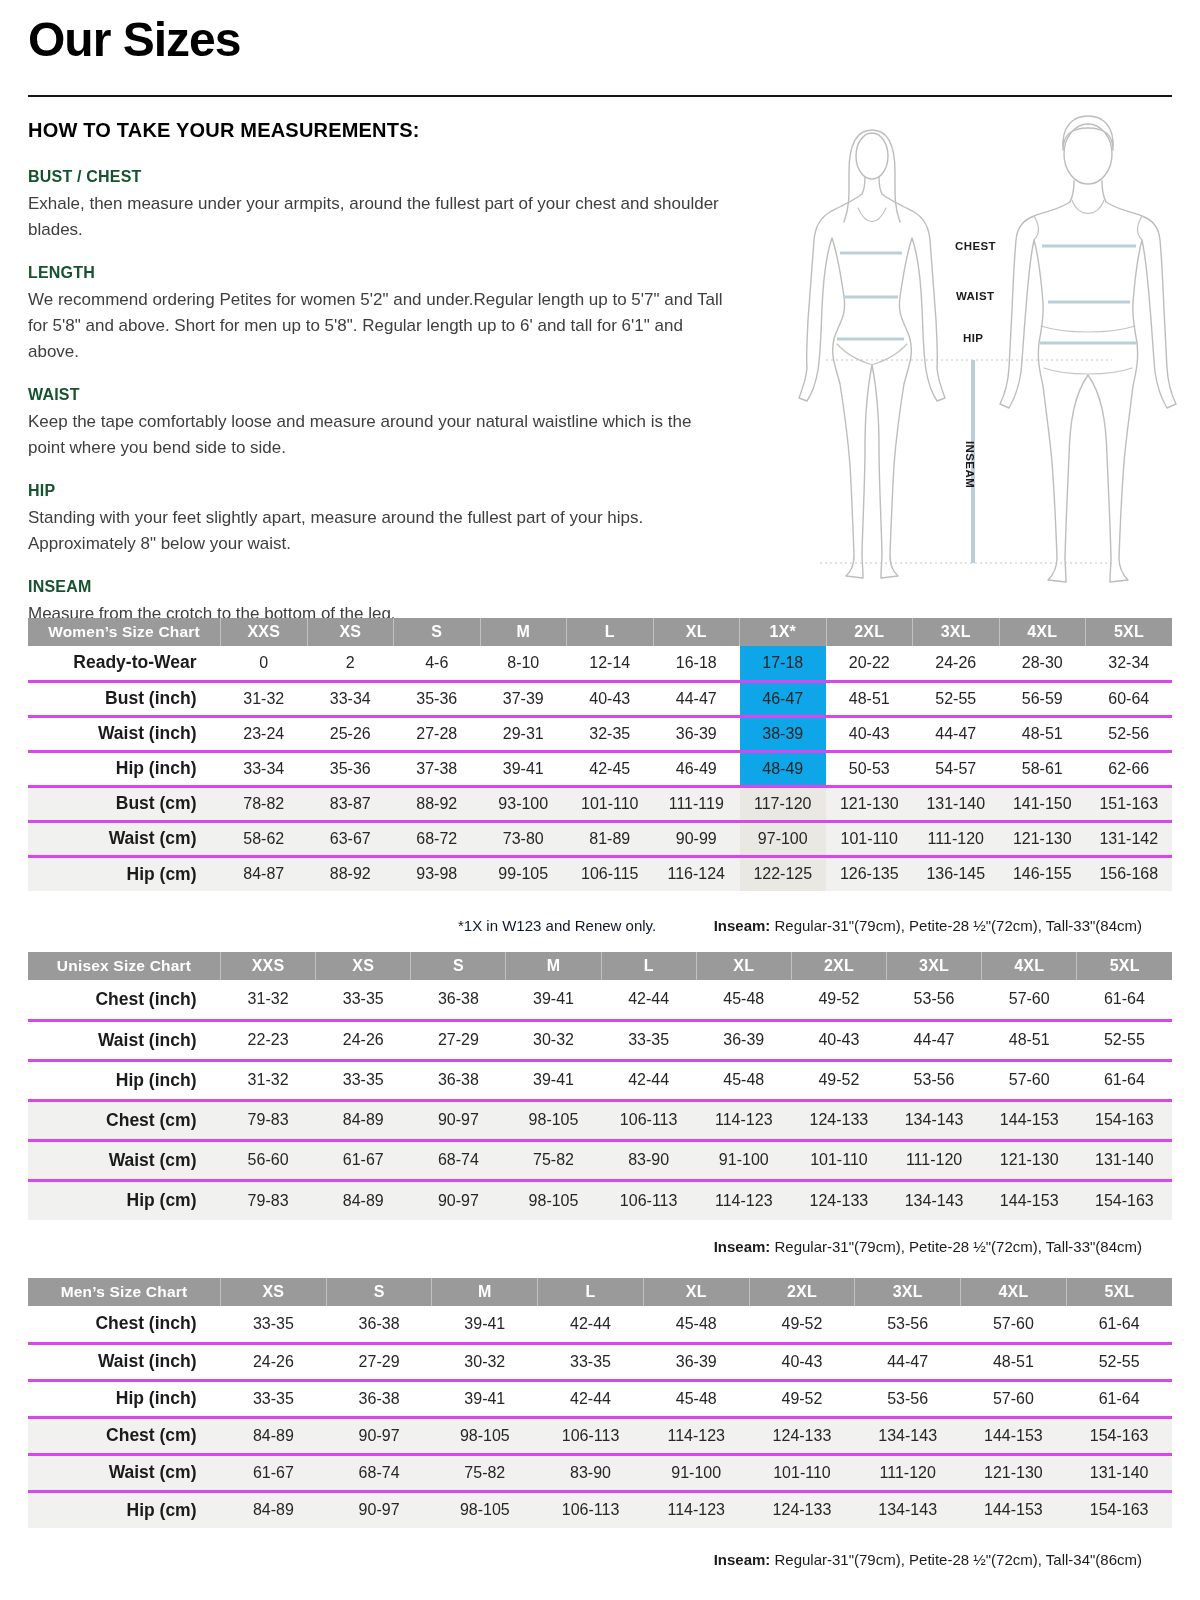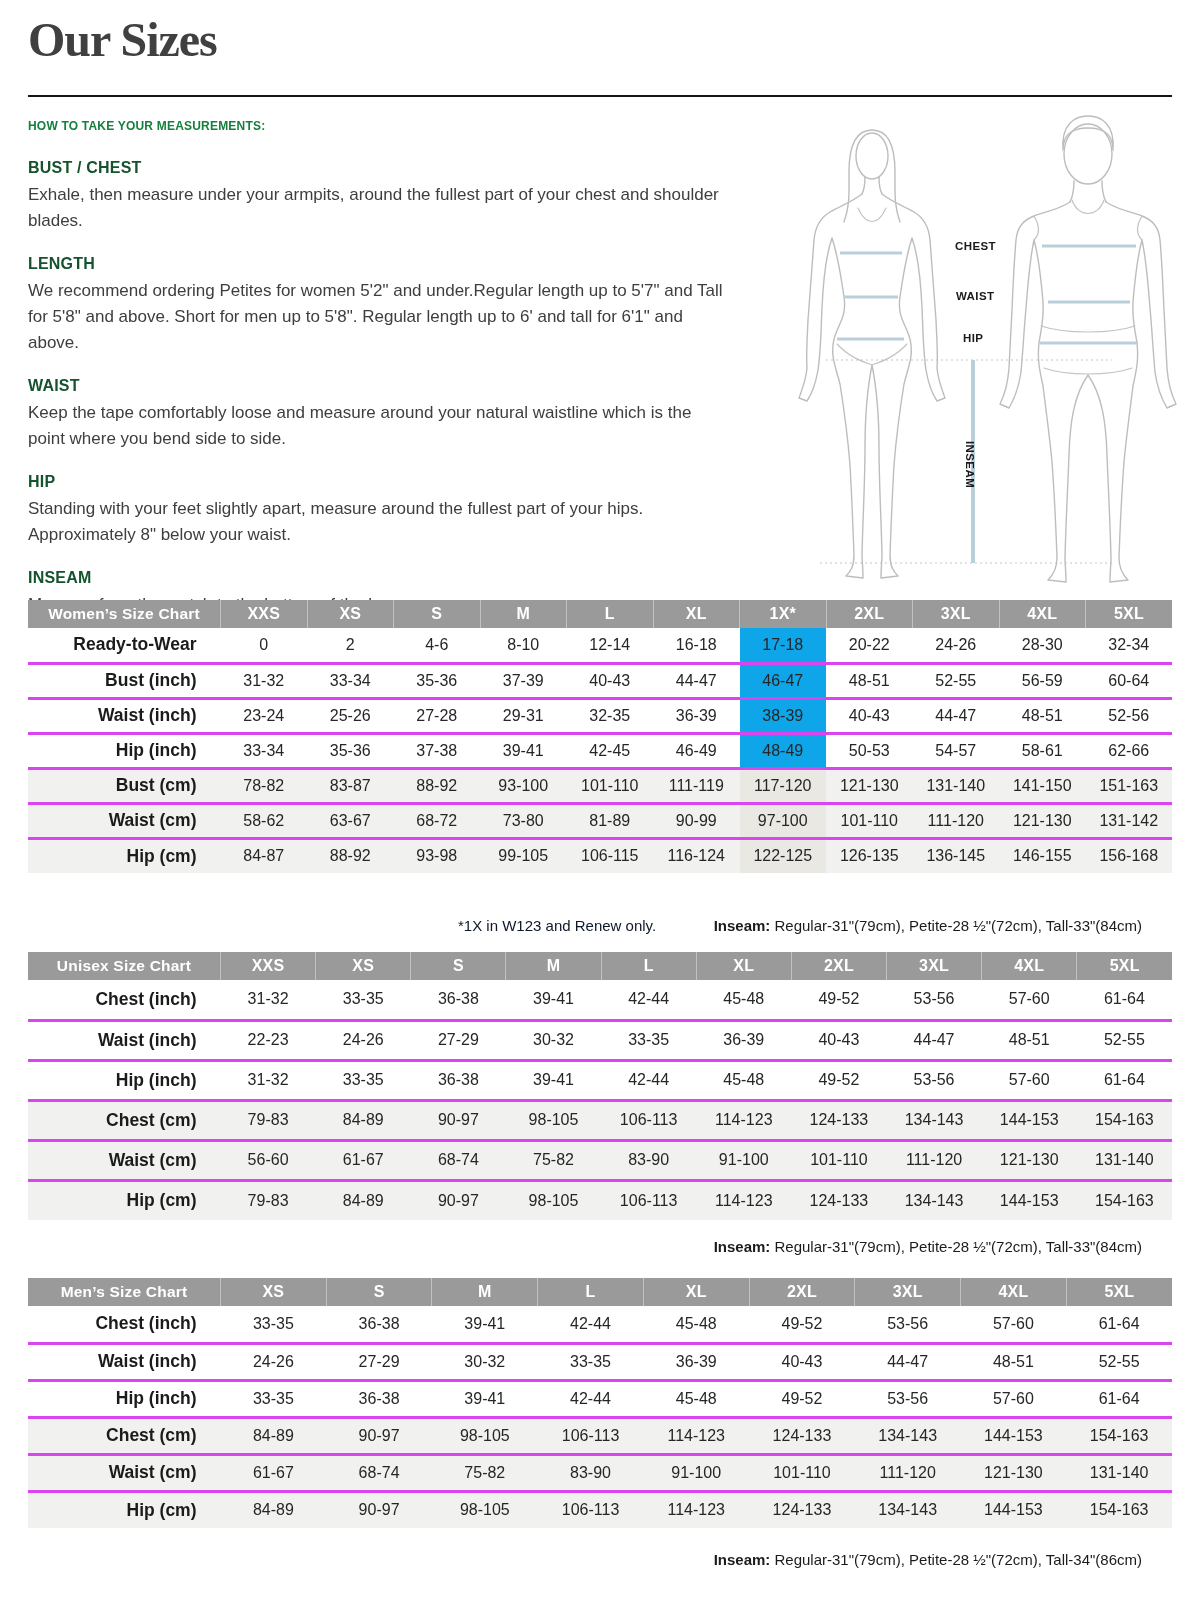--- a/index.html
+++ b/index.html
@@ -1,41 +1,41 @@
 <!DOCTYPE html>
 <html><head>
 <meta charset="utf-8">
 <style>
   html,body{margin:0;padding:0;background:#ffffff;}
   body{font-family:"Liberation Sans",sans-serif;color:#1d1d1d;}
   .page{position:relative;width:1200px;height:1600px;background:#fff;overflow:hidden;}
 
   
-  .page-title{position:absolute;left:28px;top:12px;margin:0;font-size:48px;font-weight:800;letter-spacing:-1px;color:#404040;font-family:Liberation Serif, serif;}
+  .page-title{position:absolute;left:28px;top:12px;margin:0;font-size:48px;font-weight:800;letter-spacing:-1px;color:#000000;}
   .title-rule{position:absolute;left:28px;top:95px;width:1144px;height:2px;background:#161616;}
 
   
   .instructions{position:absolute;left:28px;top:119px;width:700px;}
-  .ins-heading{margin:0 0 26px 0;font-size:12px;font-weight:700;color:#15803d;letter-spacing:.2px;}
+  .ins-heading{margin:0 0 26px 0;font-size:20px;font-weight:700;color:#000000;letter-spacing:.2px;}
   .ins-section{margin-bottom:21px;}
   .ins-title{margin:0 0 5px 0;font-size:16px;font-weight:700;color:#14532d;letter-spacing:.2px;}
   .ins-body{margin:0;font-size:17px;line-height:26px;color:#3e3e3e;}
 
   
   .diagram{position:absolute;left:780px;top:110px;width:400px;height:482px;}
   .fig-outline{fill:none;stroke:#bdbdbd;stroke-width:1.4;stroke-linecap:round;stroke-linejoin:round;}
   .fig-garment{fill:none;stroke:#c3c3c3;stroke-width:1.2;stroke-linecap:round;}
   .measure-line{stroke:#b9cfd9;stroke-width:3;}
   .inseam-line{stroke:#b9cfd9;stroke-width:4;}
   .dotted-line{stroke:#c6c6c6;stroke-width:1.2;stroke-dasharray:2 3;}
   .diag-label{font-family:"Liberation Sans",sans-serif;font-size:11.5px;font-weight:700;fill:#1a1a1a;letter-spacing:.4px;}
 
   
   .size-table-wrap{position:absolute;left:28px;width:1144px;}
-  #women-table-wrap{top:600px;}
+  #women-table-wrap{top:618px;}
   #unisex-table-wrap{top:952px;}
   #men-table-wrap{top:1278px;}
   table.size-table{width:100%;border-collapse:collapse;table-layout:fixed;}
   .size-table thead th{background:#9a9a9a;color:#ffffff;font-size:16px;font-weight:700;height:28px;padding:0;letter-spacing:.2px;}
   .size-table thead th + th{border-left:1px solid rgba(255,255,255,0.4);}
   .size-table thead th:first-child{width:192px;font-size:15.5px;}
   .size-table tbody tr + tr{border-top:3px solid #d946ef;}
   .size-table tbody th{text-align:right;padding:0 24px 0 0;font-size:17.5px;font-weight:700;color:#1b1b1b;}
   .size-table tbody td{text-align:center;padding:0;font-size:16px;color:#262626;}
   .size-table tbody tr.shaded{background:#f1f1ef;}

